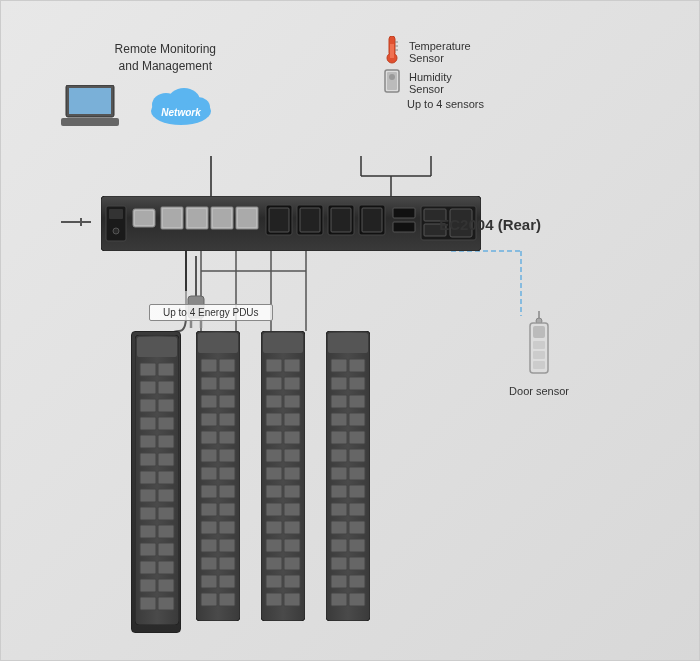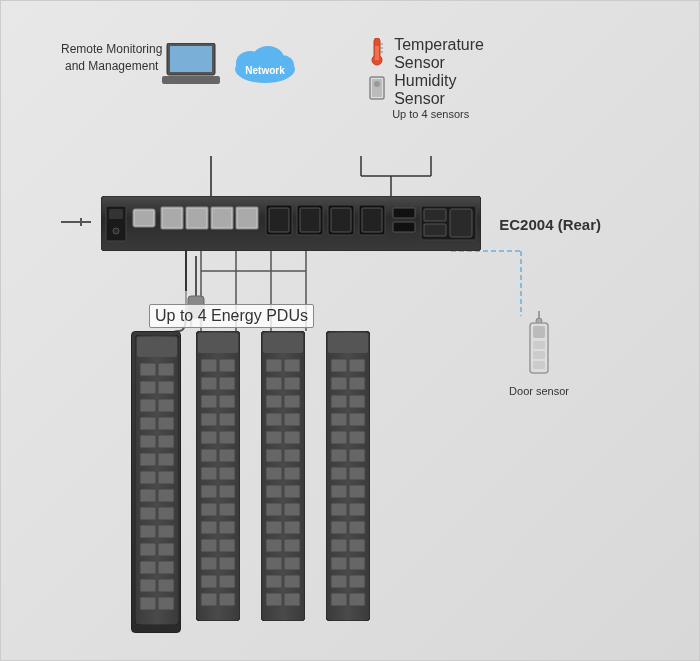--- a/index.html
+++ b/index.html
@@ -18,42 +18,43 @@
       position: relative;
       border: 1px solid #ccc;
     }
 
     
     .remote-section {
       position: absolute;
       top: 40px;
       left: 60px;
       display: flex;
-      flex-direction: row;
-      align-items: flex-start;
+      flex-direction: column;
+      align-items: flex-end;
     }
     .remote-label {
       font-size: 12px;
       color: #333;
       text-align: center;
       line-height: 1.4;
       margin-bottom: 8px;
     }
     .laptop-network {
       display: flex;
       align-items: center;
-      gap: 5px;
+      gap: 22px;
+      font-style: italic;
     }
     .sensor-item {
       display: flex;
       align-items: center;
       gap: 8px;
     }
     .sensor-label {
-      font-size: 16px;
+      font-size: 11px;
       color: #333;
     }
     .up-to-label {
       font-size: 11px;
       color: #333;
       margin-left: 24px;
     }
 
     
     .pdu-section {
@@ -180,21 +181,21 @@
         </svg>
       </span>
       <div>
         <div class="sensor-label" style="white-space:pre-line;">Humidity
 Sensor</div>
       </div>
     </div>
     <div class="up-to-label" style="margin-top:0;">Up to 4 sensors</div>
   </div>
 
-  <div style="position:absolute; top:195px; left:100px; width:380px; height:55px;">
+  <div style="position:absolute; top:195px; left:100px; width:320px; height:55px;">
     
     <div style="position:absolute; left:-40px; top:50%; transform:translateY(-50%);">
       <svg width="30" height="20" viewBox="0 0 30 20">
         <line x1="0" y1="10" x2="20" y2="10" stroke="#555" stroke-width="2"></line>
         <line x1="20" y1="6" x2="20" y2="14" stroke="#555" stroke-width="2"></line>
         <line x1="20" y1="10" x2="30" y2="10" stroke="#555" stroke-width="2"></line>
       </svg>
     </div>
     <svg width="380" height="55" viewBox="0 0 380 55">
 
@@ -249,21 +250,21 @@
     <svg width="30" height="80" viewBox="0 0 30 80">
       <line x1="15" y1="0" x2="15" y2="40" stroke="#555" stroke-width="2"></line>
 
       <rect x="7" y="40" width="16" height="22" rx="3" fill="#888" stroke="#666" stroke-width="1"></rect>
 
       <line x1="10" y1="62" x2="10" y2="72" stroke="#888" stroke-width="2.5"></line>
       <line x1="20" y1="62" x2="20" y2="72" stroke="#888" stroke-width="2.5"></line>
     </svg>
   </div>
 
-  <div style="position:absolute; top:303px; left:148px; font-size:16px; color:#333; background:rgba(255,255,255,0.8); border:1px solid #888; padding:2px 5px; border-radius:2px; white-space:nowrap;">Up to 4 Energy PDUs</div>
+  <div style="position:absolute; top:303px; left:148px; font-size:10px; color:#333; background:rgba(255,255,255,0.8); border:1px solid #888; padding:2px 13px; border-radius:2px; white-space:nowrap;">Up to 4 Energy PDUs</div>
 
   <div class="pdu-section">
 
     <div style="width:50px; background:linear-gradient(180deg,#3a3a3a,#2a2a2a); border:1px solid #222; border-radius:4px; padding:3px;">
       <svg width="44" height="290" viewBox="0 0 44 290">
         <defs>
           <linearGradient id="pduGrad" x1="0" y1="0" x2="1" y2="0">
             <stop offset="0%" stop-color="#3a3a3a"></stop>
             <stop offset="50%" stop-color="#4a4a4a"></stop>
             <stop offset="100%" stop-color="#3a3a3a"></stop>

